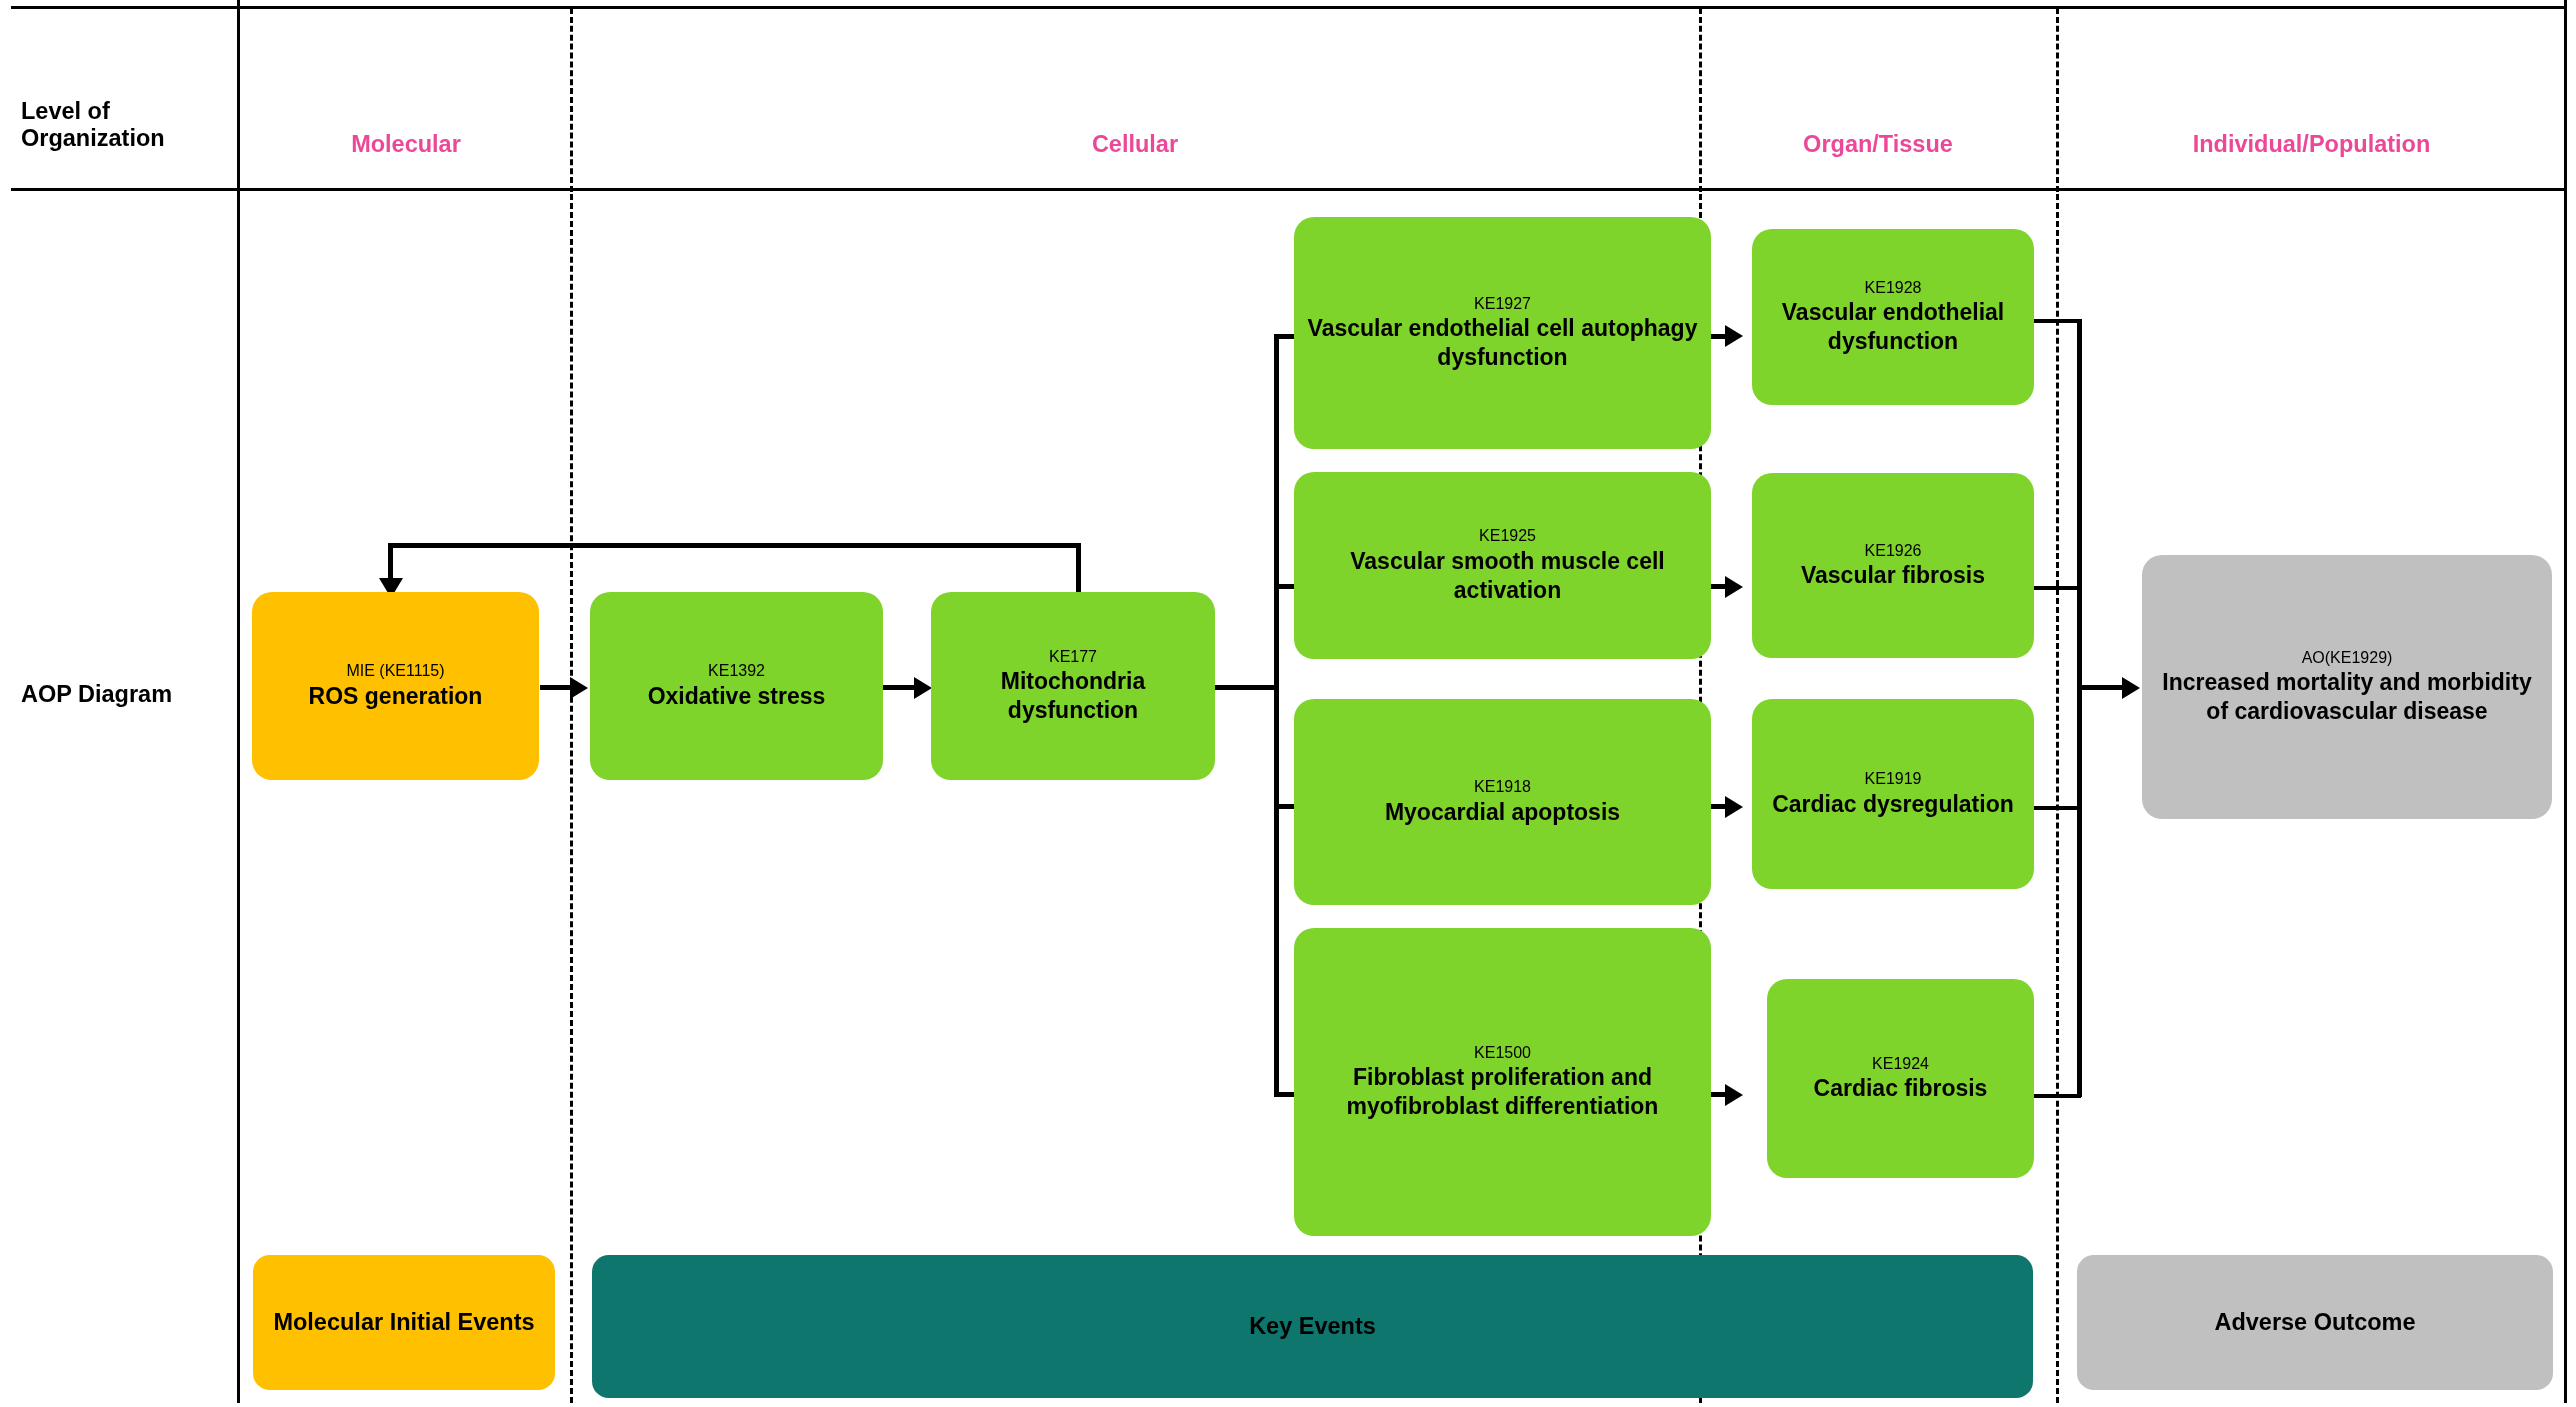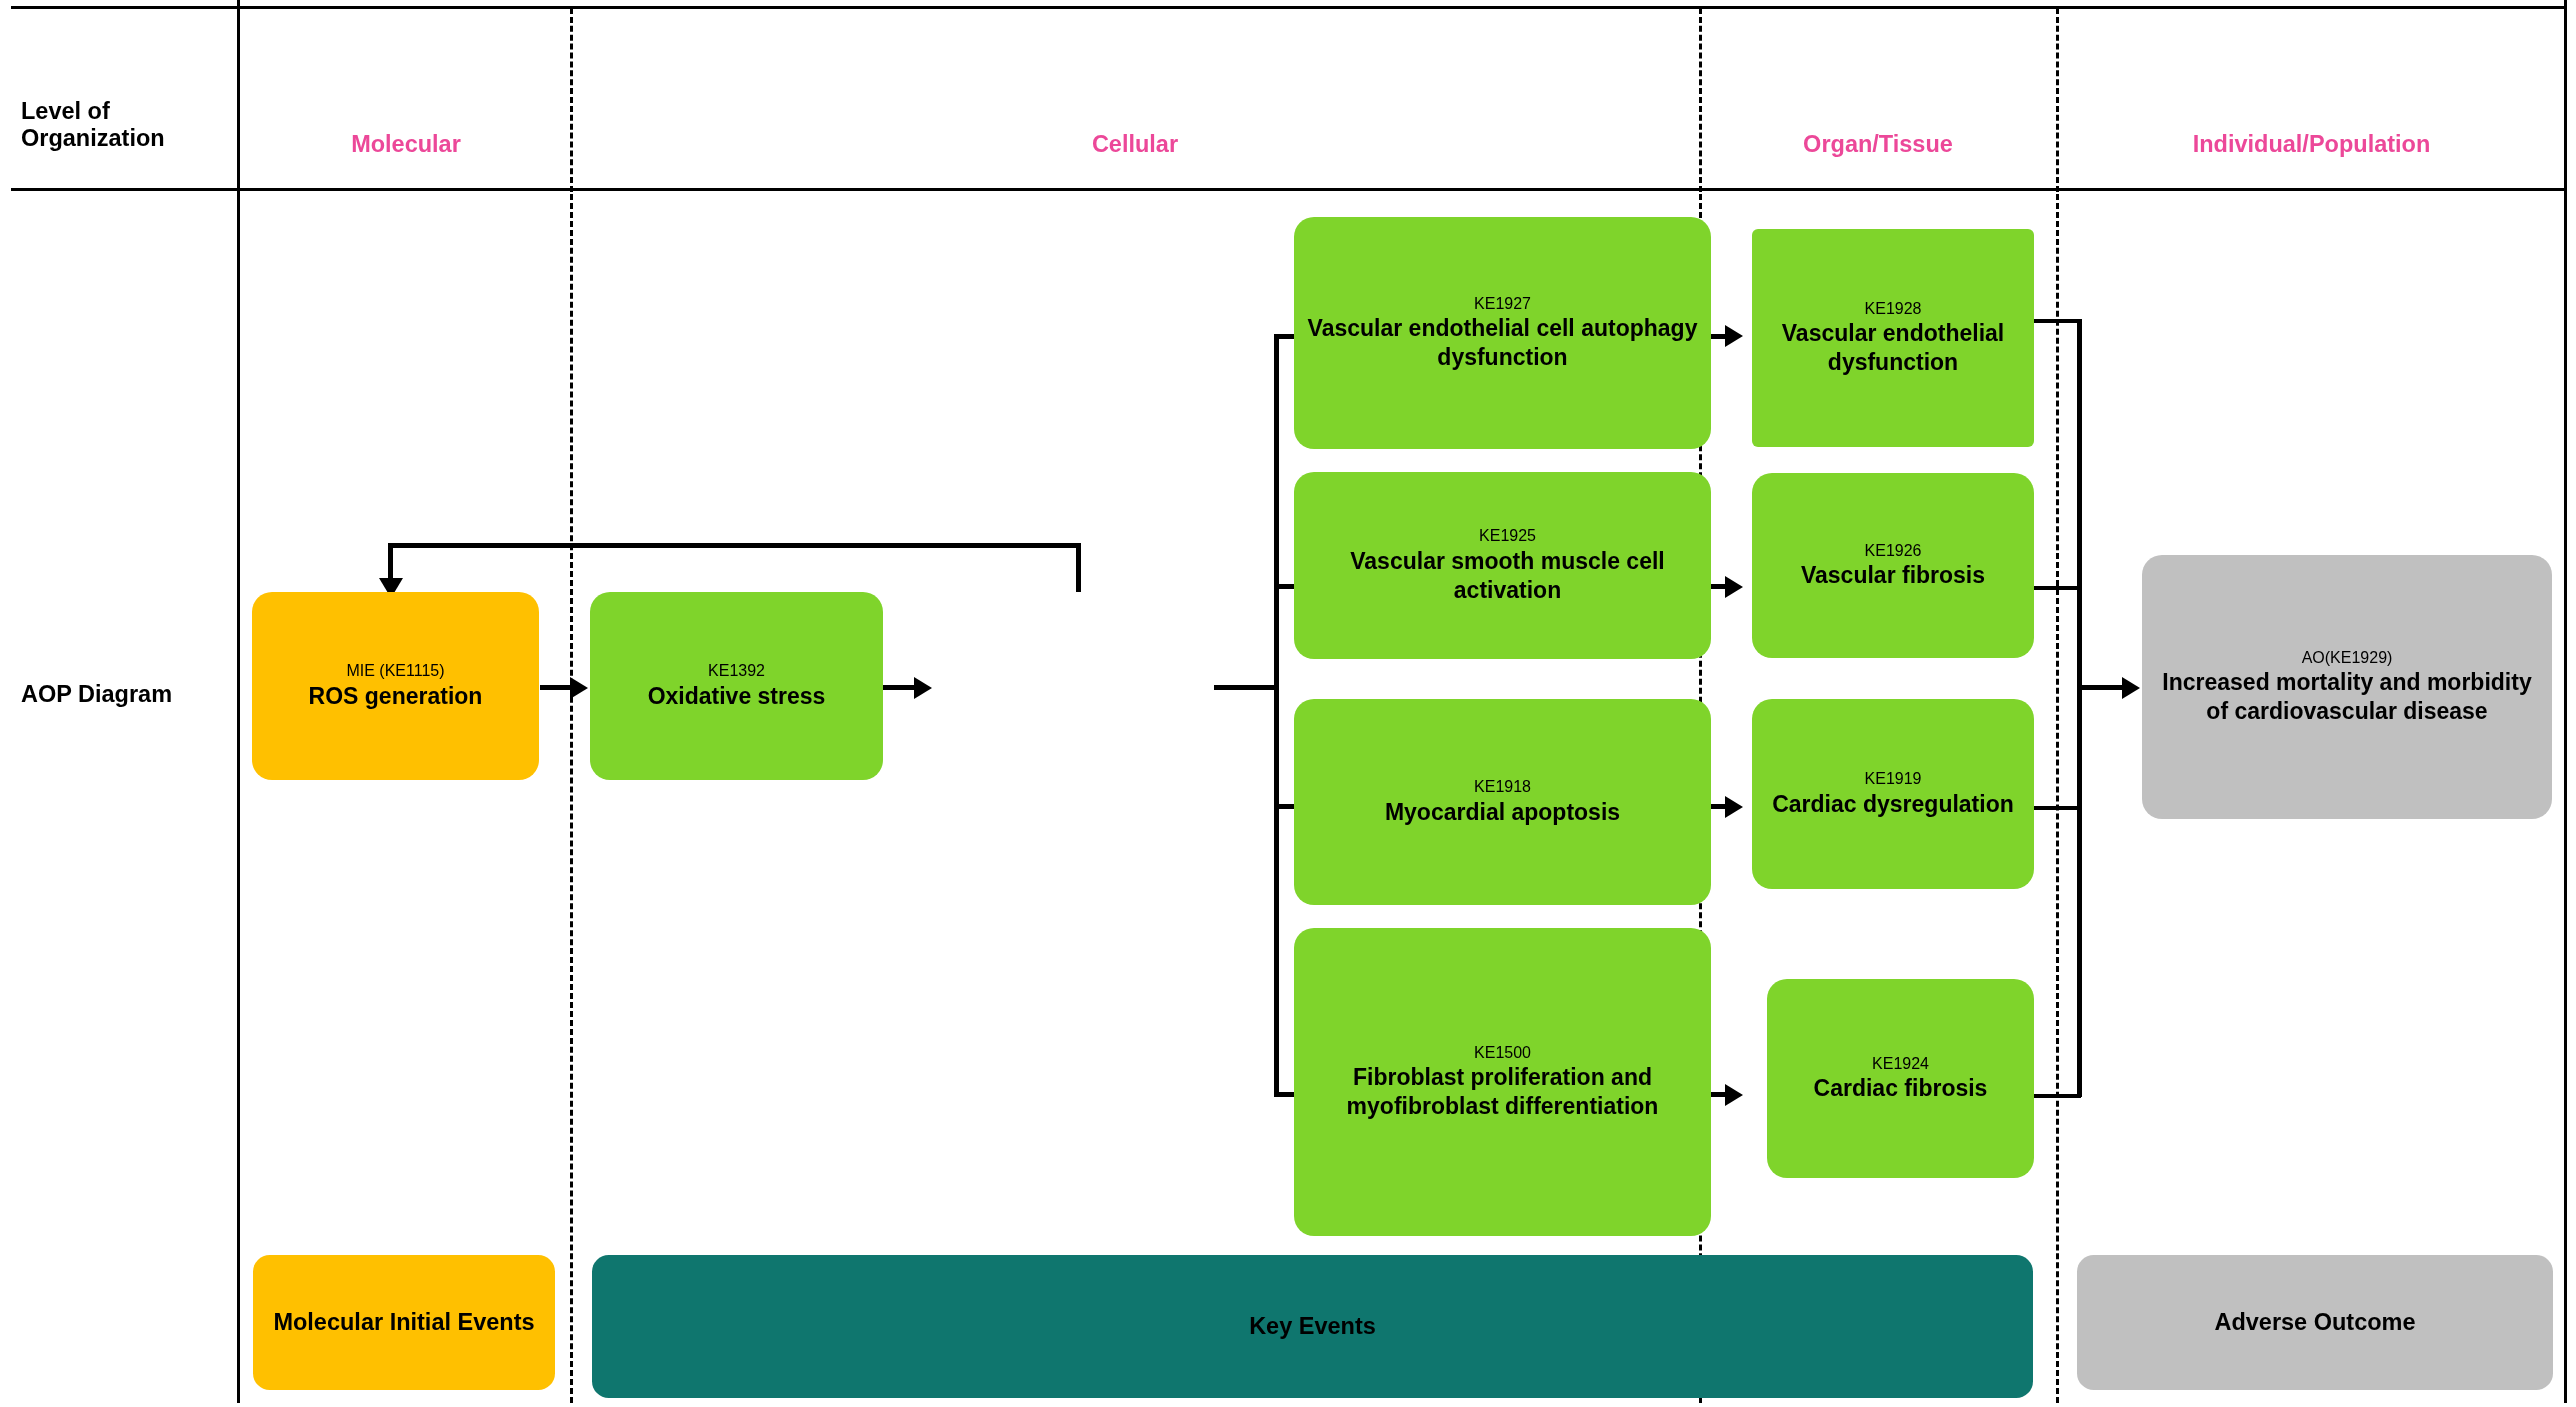--- a/index.html
+++ b/index.html
@@ -126,20 +126,24 @@
   <div class="node mie" style="left: 252px; top: 592px; width: 287px; height: 188px; background: rgb(255, 192, 0);">
     <div class="kid">MIE (KE1115)</div>
     <div class="ttl">ROS generation</div>
   </div>
 
   <div class="node ke" style="left: 590px; top: 592px; width: 293px; height: 188px; background: rgb(127, 212, 43);">
     <div class="kid">KE1392</div>
     <div class="ttl">Oxidative stress</div>
   </div>
 
+  <div class="node ke" style="left: 931px; top: 592px; width: 284px; height: 188px; background: rgb(127, 212, 43);">
+    <div class="kid">KE177</div>
+    <div class="ttl">Mitochondria dysfunction</div>
+  </div>
 
   <div class="node ke" style="left: 1294px; top: 217px; width: 417px; height: 232px; background: rgb(127, 212, 43);">
     <div class="kid">KE1927</div>
     <div class="ttl">Vascular endothelial cell autophagy dysfunction</div>
   </div>
 
   <div class="node ke" style="left: 1294px; top: 472px; width: 417px; height: 187px; background: rgb(127, 212, 43); padding-left: 19px;">
     <div class="kid">KE1925</div>
     <div class="ttl">Vascular smooth muscle cell activation</div>
   </div>
@@ -147,21 +151,21 @@
   <div class="node ke" style="left: 1294px; top: 699px; width: 417px; height: 206px; background: rgb(127, 212, 43);">
     <div class="kid">KE1918</div>
     <div class="ttl">Myocardial apoptosis</div>
   </div>
 
   <div class="node ke" style="left: 1294px; top: 928px; width: 417px; height: 308px; background: rgb(127, 212, 43);">
     <div class="kid">KE1500</div>
     <div class="ttl">Fibroblast proliferation and myofibroblast differentiation</div>
   </div>
 
-  <div class="node ke" style="left: 1752px; top: 229px; width: 282px; height: 218px; background: rgb(127, 212, 43); border-radius: 6px;">
+  <div class="node ke" style="left: 1752px; top: 229px; width: 282px; height: 176px; background: rgb(127, 212, 43);">
     <div class="kid">KE1928</div>
     <div class="ttl">Vascular endothelial dysfunction</div>
   </div>
 
   <div class="node ke" style="left: 1752px; top: 473px; width: 282px; height: 185px; background: rgb(127, 212, 43);">
     <div class="kid">KE1926</div>
     <div class="ttl">Vascular fibrosis</div>
   </div>
 
   <div class="node ke" style="left: 1752px; top: 699px; width: 282px; height: 190px; background: rgb(127, 212, 43);">

